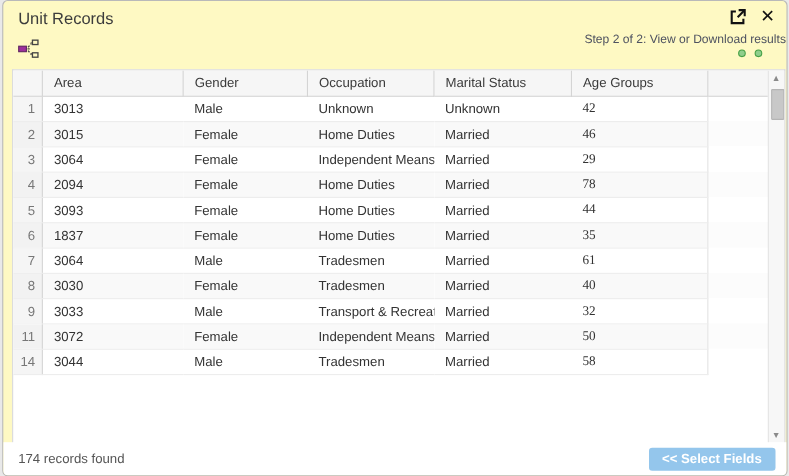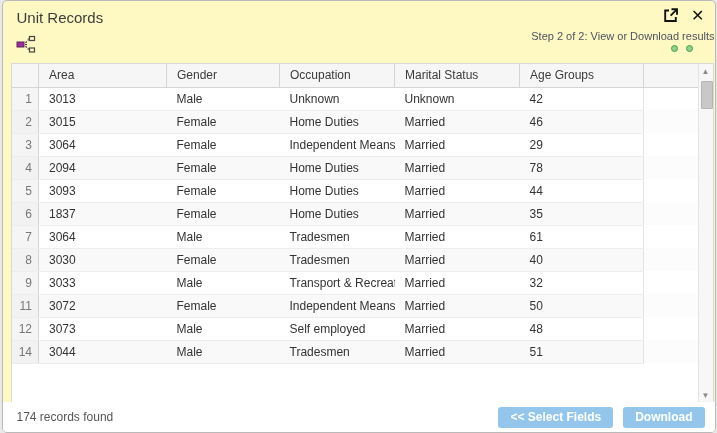--- a/index.html
+++ b/index.html
@@ -20,21 +20,21 @@
   .grid{position:absolute;left:8px;top:62px;width:703px;height:340px;box-sizing:border-box;
         border:1px solid #d9d9d9;border-bottom:none;overflow:hidden;background:#fff;}
   table{border-collapse:collapse;table-layout:fixed;width:688px;font-size:12px;color:#333;}
   col.c-num{width:27px;} col.c-area{width:128px;} col.c-gender{width:113px;}
   col.c-occ{width:115px;} col.c-mar{width:125px;} col.c-age{width:124px;} col.c-fill{width:auto;}
   thead th{height:23px;background:#f6f6f6;border-bottom:1px solid #d4d4d4;border-right:1px solid #d4d4d4;
            font-weight:normal;text-align:left;padding:0 0 0 10px;color:#3a3a3a;box-sizing:border-box;}
   thead th.fillerhead{border-right:none;}
   tbody td{height:23px;padding:0 0 0 10px;border-bottom:1px solid #ededed;box-sizing:border-box;white-space:nowrap;overflow:hidden;}
   tbody td.rownum{background:#f5f5f5;border-right:1px solid #d4d4d4;color:#777;text-align:right;padding:0 6px 0 0;}
-  tbody td.c5{border-right:1px solid #e3e3e3;}
+  tbody td.c5{border-right:1px solid #e3e3e3;font-family:Liberation Serif, serif;}
   tbody td.fillercell{border-bottom:none;background:#fff;}
   tbody tr:nth-child(even) td{background:#f9f9f9;}
   tbody tr:nth-child(even) td.rownum{background:#f2f2f2;}
   tbody tr:nth-child(even) td.fillercell{background:#fcfcfc;}
   
   .vscroll{position:absolute;top:0;right:0;width:15px;height:100%;background:#f7f7f7;border-left:1px solid #e4e4e4;box-sizing:border-box;}
   .scroll-arrow{position:absolute;left:0;width:100%;height:15px;text-align:center;font-size:8px;color:#8a8a8a;line-height:15px;cursor:pointer;}
   .scroll-up{top:0;} .scroll-down{bottom:0;}
   .scroll-thumb{position:absolute;left:2px;top:17px;width:10px;height:26px;background:#c8c8c8;border:1px solid #b5b5b5;border-radius:1px;cursor:pointer;}
   
@@ -187,46 +187,36 @@
           <tr>
             <td class="rownum">11</td>
             <td class="cell c1">3072</td>
             <td class="cell c2">Female</td>
             <td class="cell c3">Independent Means...</td>
             <td class="cell c4">Married</td>
             <td class="cell c5">50</td>
             <td class="fillercell"></td>
           </tr>
           <tr>
-            <td class="rownum">12</td>
-            <td class="cell c1">3073</td>
-            <td class="cell c2">Male</td>
-            <td class="cell c3">Self employed</td>
-            <td class="cell c4">Married</td>
-            <td class="cell c5">48</td>
-            <td class="fillercell"></td>
-          </tr>
-          <tr>
             <td class="rownum">14</td>
             <td class="cell c1">3044</td>
             <td class="cell c2">Male</td>
             <td class="cell c3">Tradesmen</td>
             <td class="cell c4">Married</td>
-            <td class="cell c5">51</td>
+            <td class="cell c5">58</td>
             <td class="fillercell"></td>
           </tr>
         </tbody>
     </table>
 
     <div class="vscroll">
       <div class="scroll-arrow scroll-up">▲</div>
       <div class="scroll-thumb"></div>
       <div class="scroll-arrow scroll-down">▼</div>
     </div>
   </div>
 
   <div class="footer">
     <span class="records">174 records found</span>
     <button class="btn">&lt;&lt; Select Fields</button>
-    <button class="btn">Download</button>
   </div>
 
 </div>
 
 </body></html>

